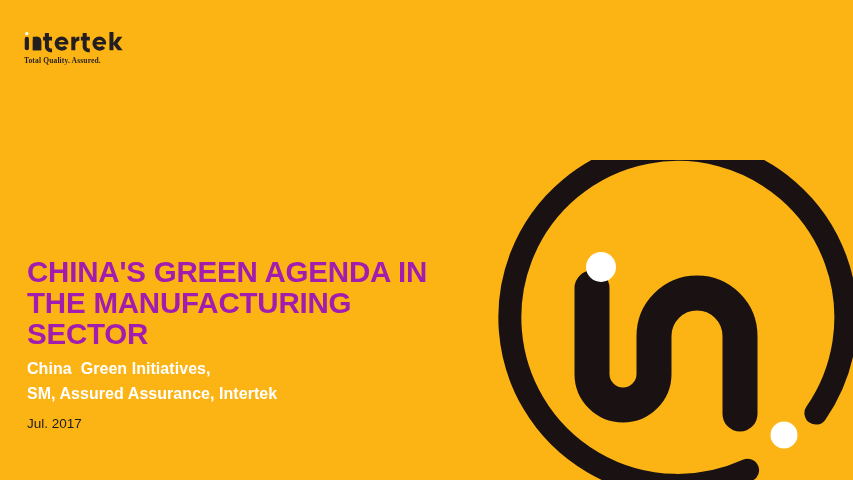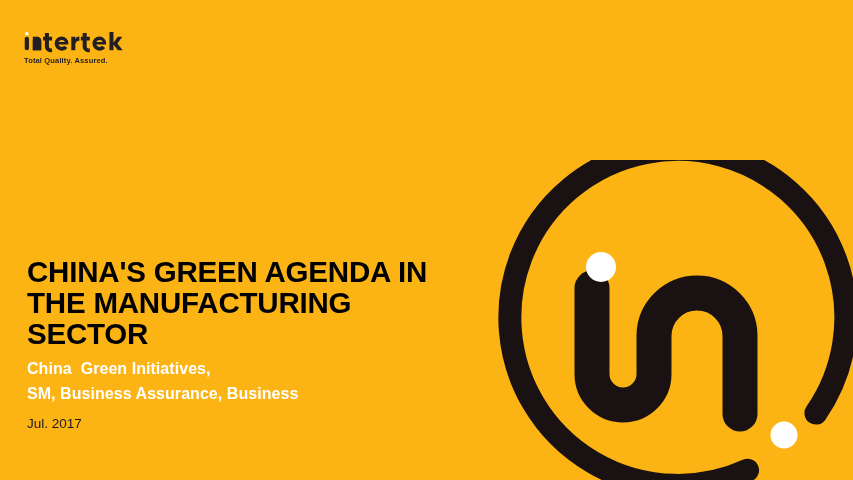--- a/index.html
+++ b/index.html
@@ -27,20 +27,21 @@
     pointer-events: none;
   }
 
   
   #corner-logo {
     position: absolute;
     left: 24px;
     top: 28px;
     width: 160px;
     height: 46px;
+    font-family: Liberation Serif, serif;
   }
   #corner-logo .wordmark {
     display: block;
     height: 27px;
   }
   #corner-logo .tagline {
     display: block;
     margin-top: 1px;
     font-size: 7.5px;
     font-weight: bold;
@@ -53,21 +54,21 @@
   #title {
     position: absolute;
     left: 27px;
     top: 256px;
     width: 430px;
     margin: 0;
     font-size: 29.5px;
     font-weight: bold;
     line-height: 31px;
     letter-spacing: -0.2px;
-    color: #000000;
+    color: #a21caf;
   }
   #subtitle {
     position: absolute;
     left: 27px;
     top: 356px;
     width: 430px;
   }
   #subtitle .line {
     display: block;
     font-size: 16px;
@@ -136,18 +137,18 @@
 
       <circle cx="7.7" cy="4.6" r="4.6" fill="#FFFFFF"></circle>
     </svg>
     <span class="tagline">Total Quality. Assured.</span>
   </div>
 
   <h1 id="title">CHINA'S GREEN AGENDA IN THE MANUFACTURING SECTOR</h1>
 
   <div id="subtitle">
     <span class="line">China  Green Initiatives,</span>
-    <span class="line">SM, Business Assurance, Business</span>
+    <span class="line">SM, Assured Assurance, Intertek</span>
   </div>
 
   <div id="date">Jul. 2017</div>
 
 </div>
 
 </body></html>

